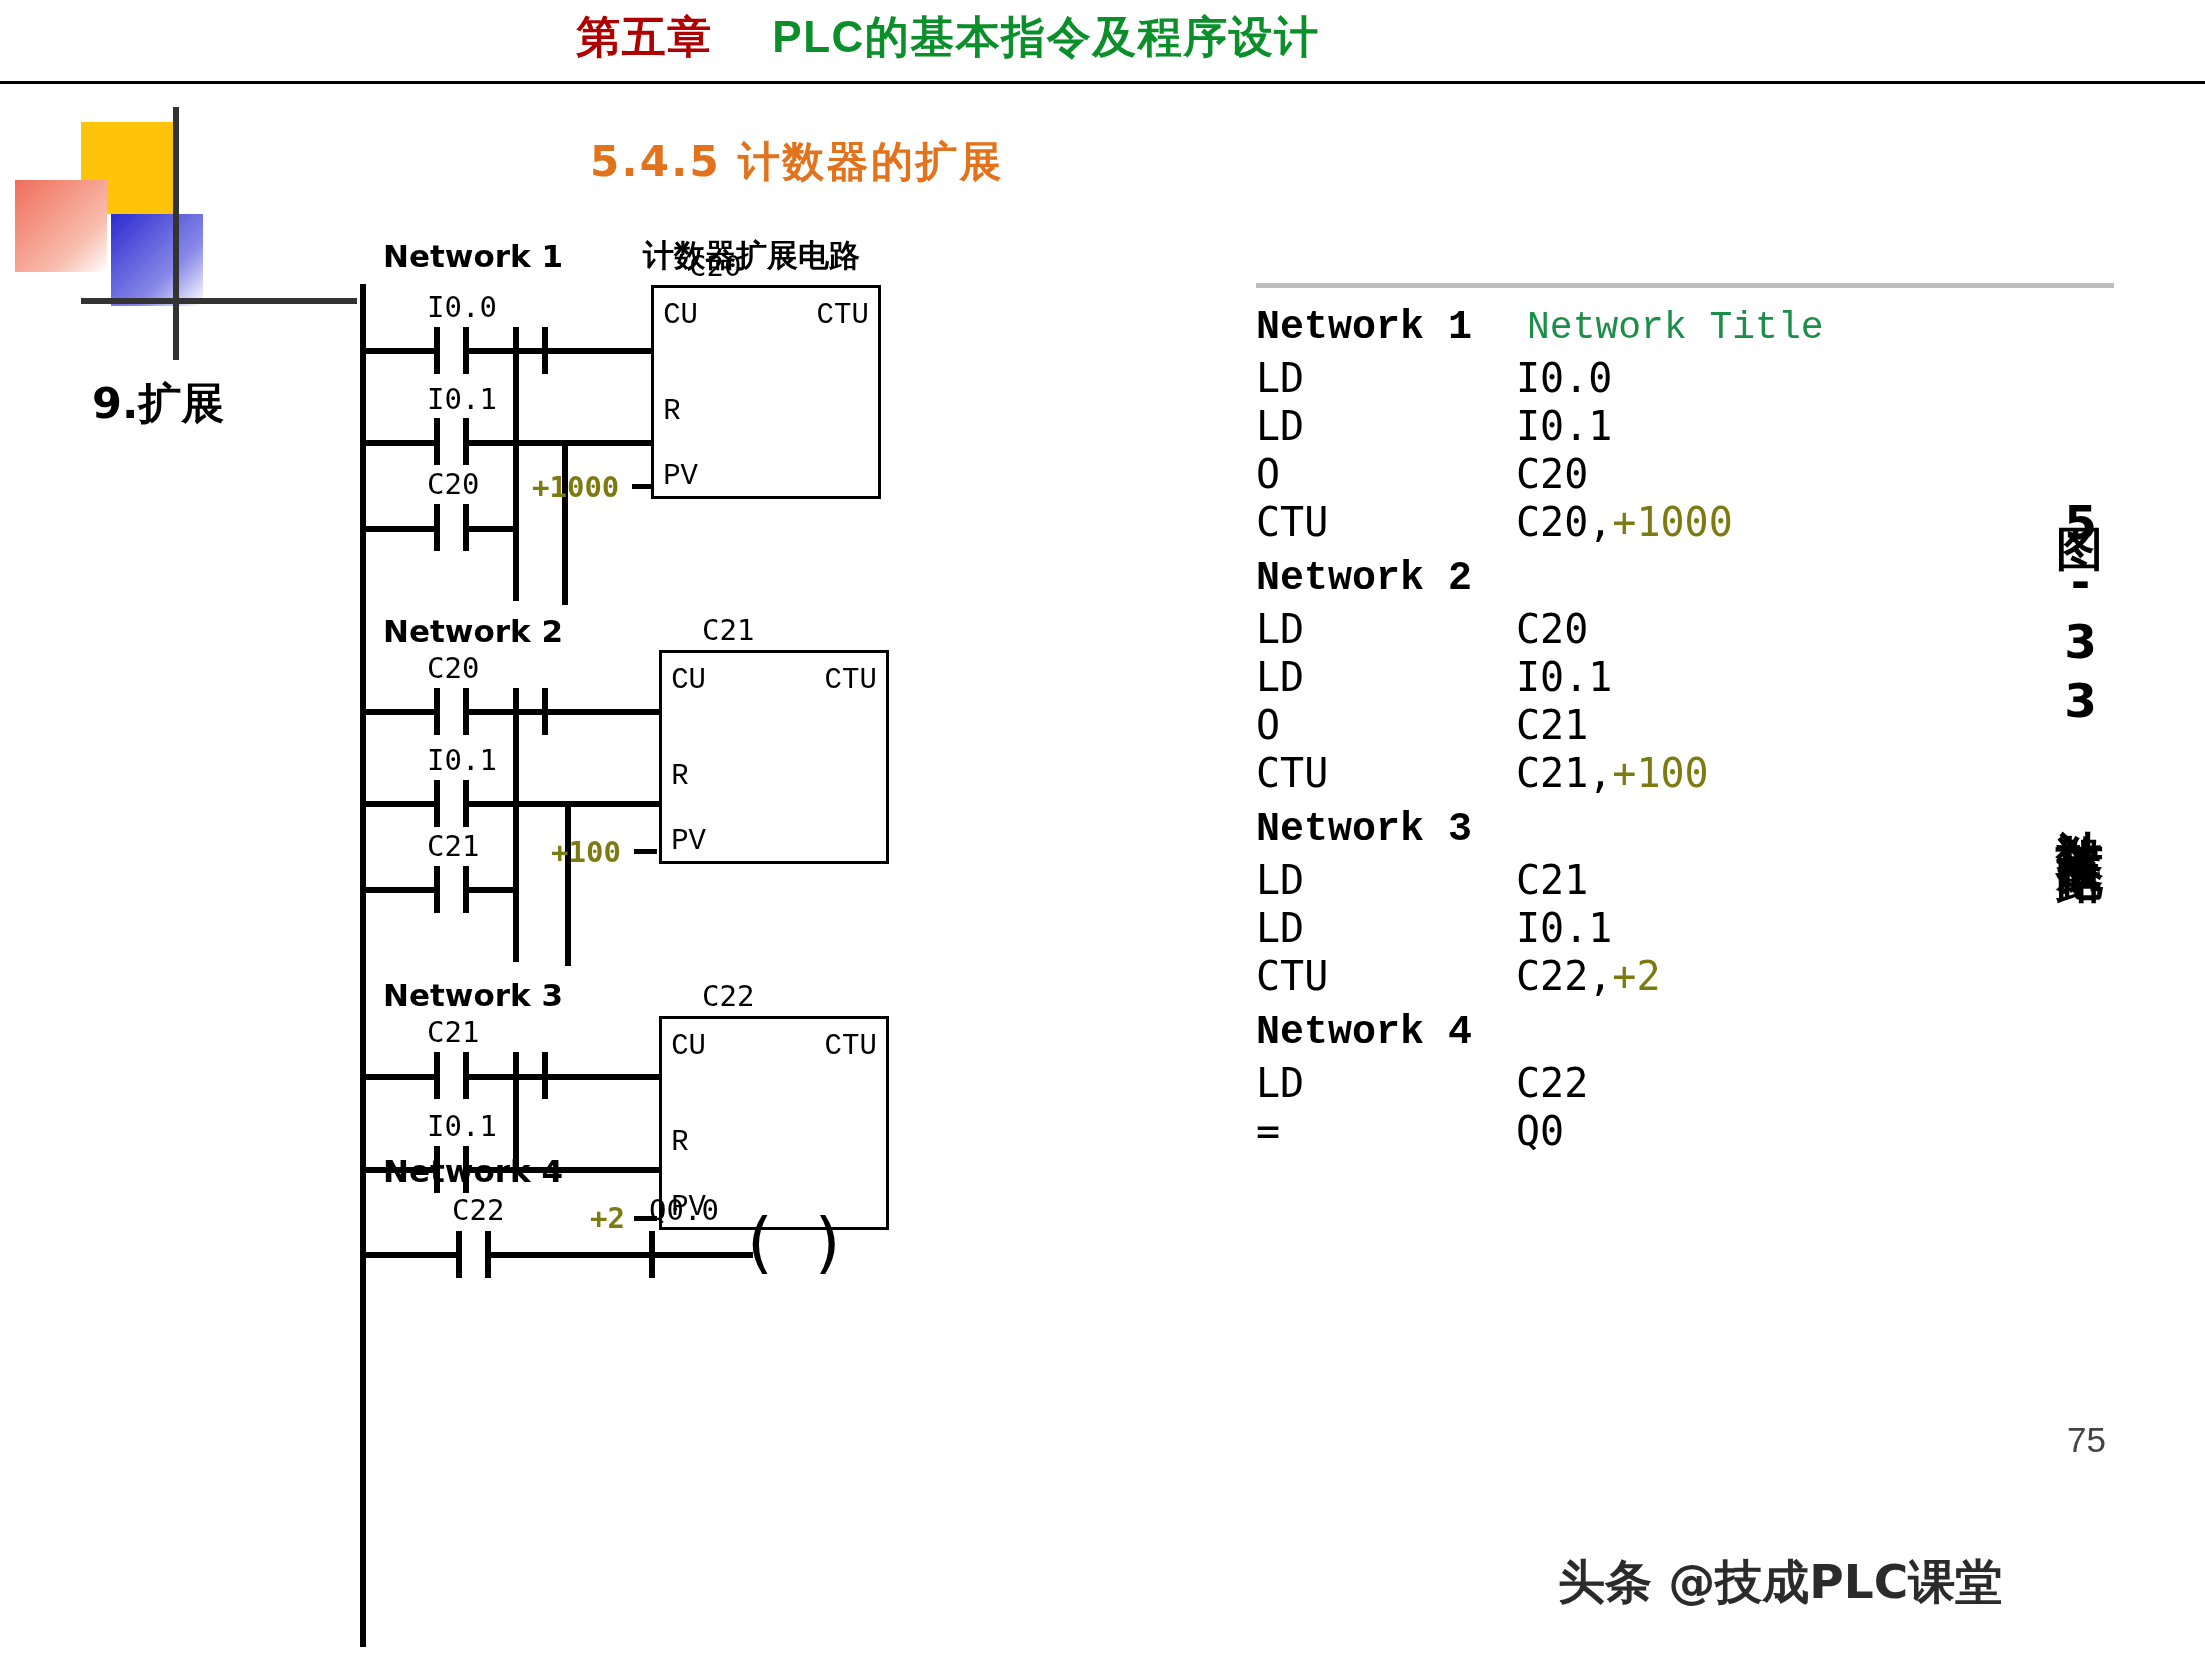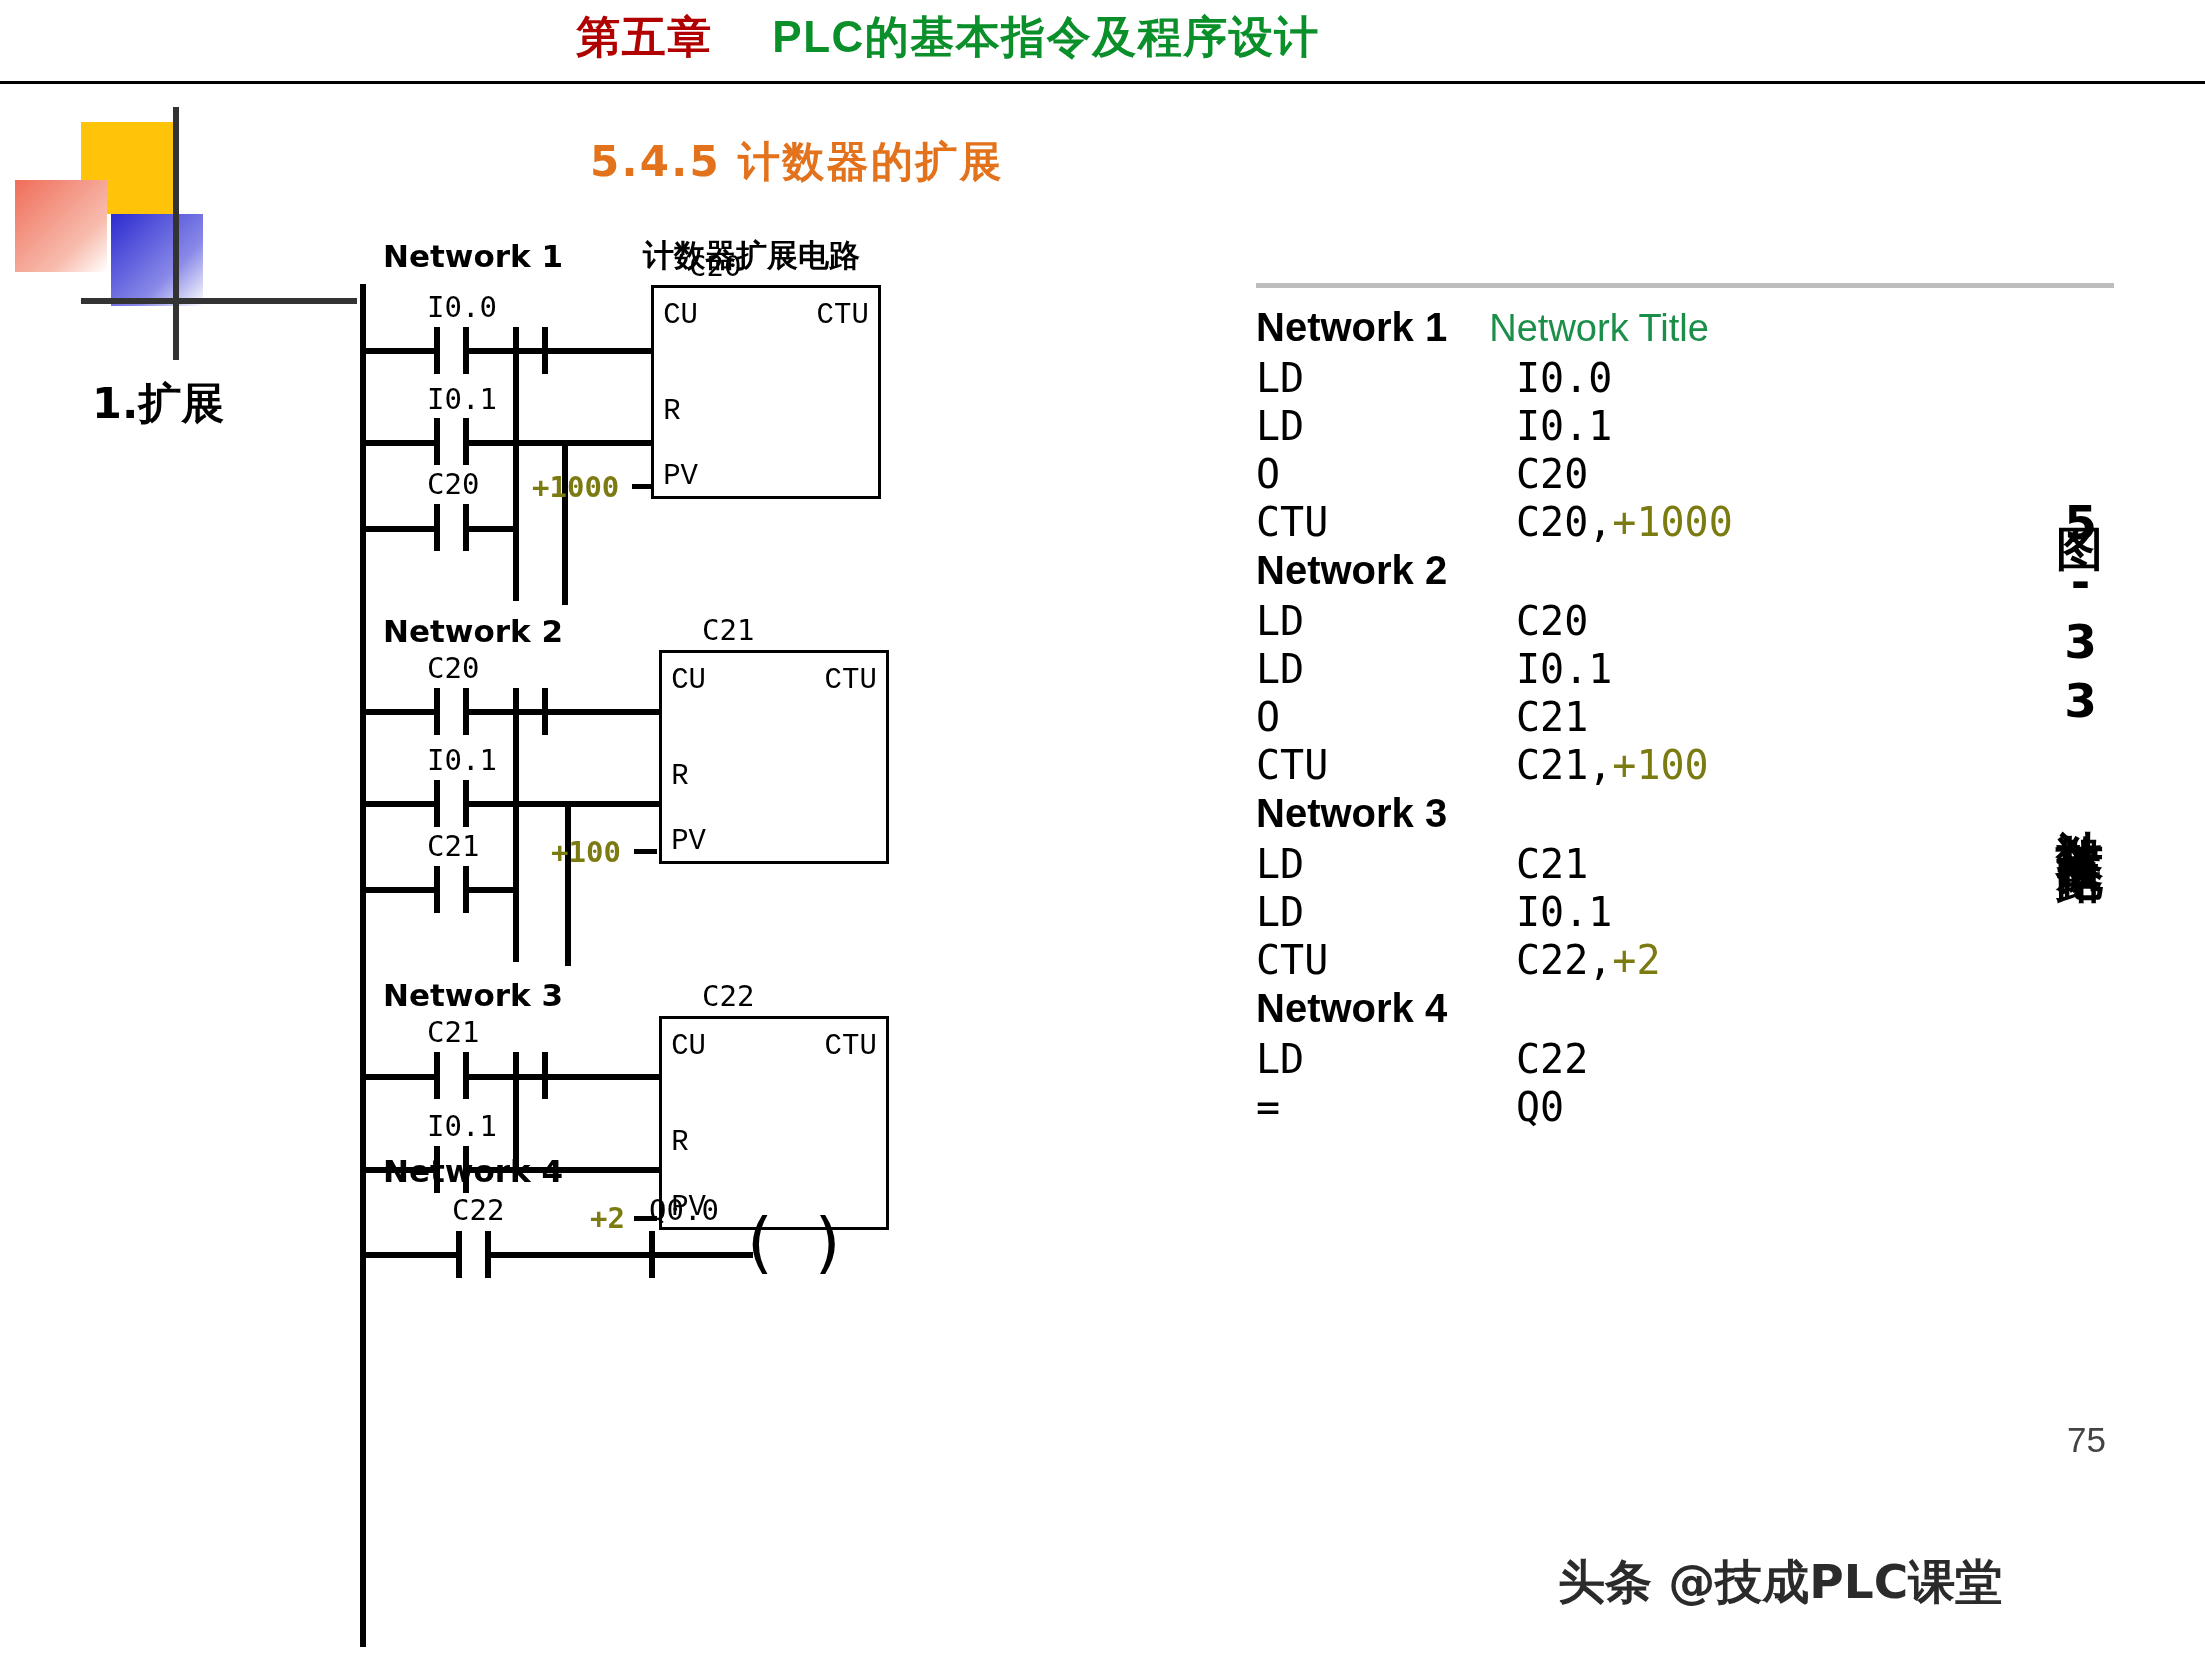--- a/index.html
+++ b/index.html
@@ -79,21 +79,21 @@
   .contact .b { position:absolute; width:6.1px; height:47px; background:#000; top:0; }
   .contact .b1 { left:0; }
   .contact .b2 { left:29px; }
   
   .coil { position:absolute; font-size:66px; font-family:"DejaVu Sans", sans-serif; color:#000; line-height:1; }
   
   #stl { position:absolute; left:1256px; top:283px; width:812px; }
   #stl .hr { width:858px; height:5.4px; background:#bdbdbd; margin-bottom:17px; }
   #stl .net {
     font-size:40px; font-weight:bold; color:#000;
-    font-family:Liberation Sans, sans-serif; margin-top:2px;
+    font-family:Liberation Mono, monospace; margin-top:10px;
   }
   #stl .net .ttl { color:#1b8f4a; font-weight:normal; margin-left:31px; font-size:38px; }
   #stl table { border-collapse:collapse; margin-top:4.6px; }
   #stl td {
     font-size:40px; font-family:"DejaVu Sans Mono", monospace; color:#000;
     padding: 1.5px 0 1.5px 0; vertical-align:top; line-height:1.12;
   }
   #stl td.op { width:260px; }
   #stl .num { color:#7b7b12; }
   
@@ -126,21 +126,21 @@
   </div>
 </div>
 
 <div id="deco">
   <div class="sq yellow"></div>
   <div class="sq red"></div>
   <div class="sq blue"></div>
   <div class="sq vline"></div>
   <div class="sq hline"></div>
 </div>
-<div id="deco-label">1.扩展</div>
+<div id="deco-label">9.扩展</div>
 
 <div id="slide-heading">5.4.5 计数器的扩展</div>
 
 <div id="ladder">
 
   <div class="rail" style="left:0px; top:31px; height:1363px;"></div>
 
   <div class="net-label" style="left:23px; top:-15.3px;">Network 1</div>
   <div class="net-sub" style="left:283px; top:-18.4px;">计数器扩展电路</div>
 

